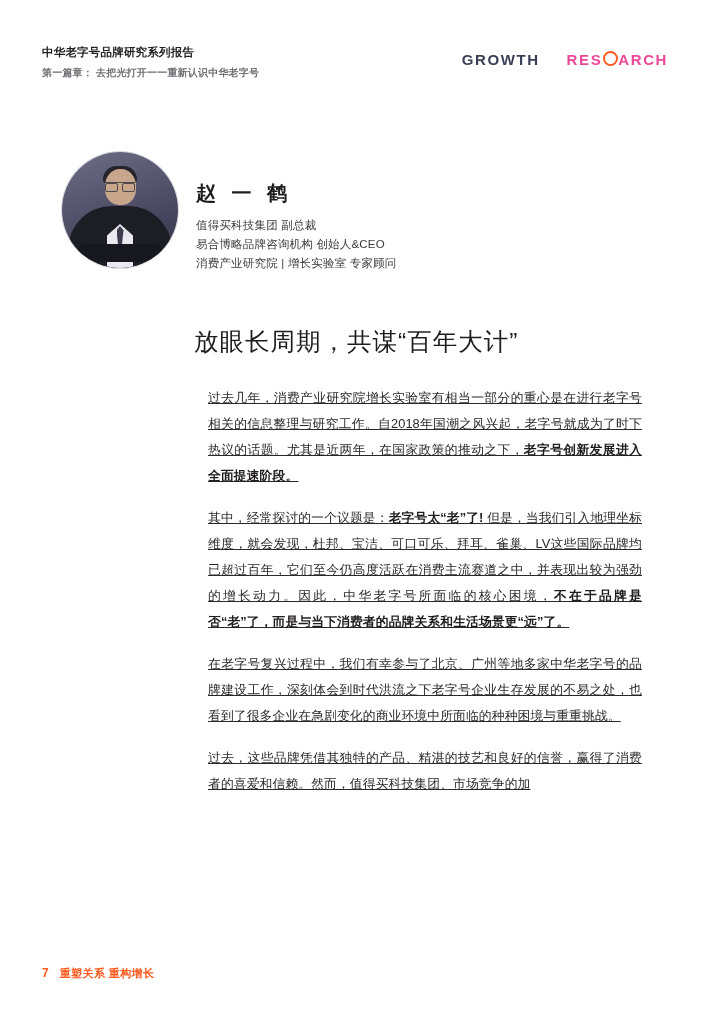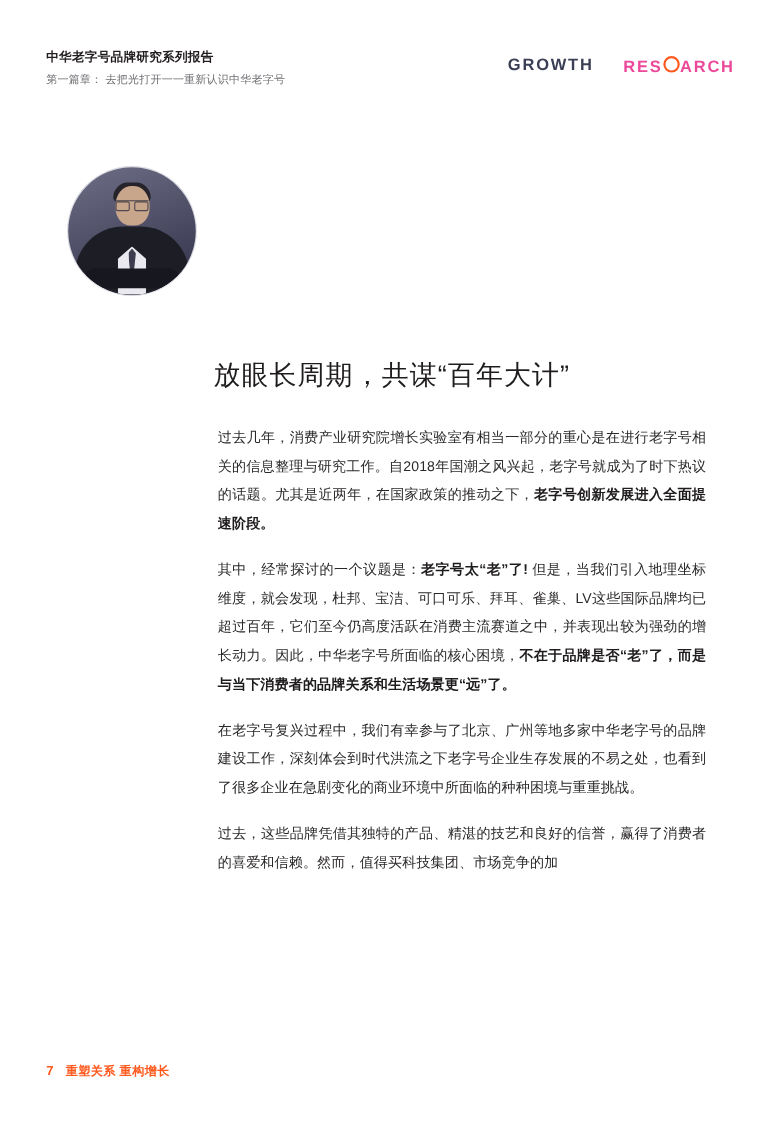--- a/index.html
+++ b/index.html
@@ -38,21 +38,21 @@
   .hdr-title {
     font-size: 11.5px;
     font-weight: bold;
     color: #231f20;
     letter-spacing: 0.2px;
     line-height: 16px;
   }
   .hdr-sub {
     margin-top: 5px;
     font-size: 10px;
-    font-weight: normal;
+    font-weight: bold;
     color: #6f6f74;
     letter-spacing: 0.2px;
     line-height: 15px;
   }
   .header-right {
     position: absolute;
     right: 0;
     top: 6px;
     display: flex;
     align-items: center;
@@ -216,23 +216,24 @@
     font-weight: normal;
     letter-spacing: 1px;
     color: #1f1c1d;
     line-height: 34px;
     margin: 0 0 26px 0;
   }
   .para {
     font-size: 12.8px;
     line-height: 26px;
     color: #2b2829;
-    margin: 0 0 16px 4px;
+    margin: 0 0 16px 14px;
     text-align: justify;
     letter-spacing: 0.1px;
+    text-decoration: underline;
   }
   .para b {
     font-weight: bold;
     color: #1f1c1d;
   }
 
   
   .footer {
     position: absolute;
     left: 42px;
@@ -274,20 +275,28 @@
   <div class="author">
     <div class="avatar">
       <div class="body"></div>
       <div class="shirt"></div>
       <div class="tie"></div>
       <div class="arms"></div>
       <div class="hair"></div>
       <div class="head"></div>
       <div class="glasses"></div>
     </div>
+    <div class="author-info">
+      <div class="author-name">赵 一 鹤</div>
+      <div class="author-roles">
+        <div>值得买科技集团  副总裁</div>
+        <div>易合博略品牌咨询机构  创始人&amp;CEO</div>
+        <div>消费产业研究院 | 增长实验室  专家顾问</div>
+      </div>
+    </div>
   </div>
 
   <div class="article">
     <h1 class="article-title">放眼长周期，共谋“百年大计”</h1>
     <p class="para"><span>过去几年，消费产业研究院增长实验室有相当一部分的重心是在进行老字号相关的信息整理与研究工作。自2018年国潮之风兴起，老字号就成为了时下热议的话题。尤其是近两年，在国家政策的推动之下，</span><b>老字号创新发展进入全面提速阶段。</b></p>
     <p class="para"><span>其中，经常探讨的一个议题是：</span><b>老字号太“老”了!</b><span> 但是，当我们引入地理坐标维度，就会发现，杜邦、宝洁、可口可乐、拜耳、雀巢、LV这些国际品牌均已超过百年，它们至今仍高度活跃在消费主流赛道之中，并表现出较为强劲的增长动力。因此，中华老字号所面临的核心困境，</span><b>不在于品牌是否“老”了，而是与当下消费者的品牌关系和生活场景更“远”了。</b></p>
     <p class="para"><span>在老字号复兴过程中，我们有幸参与了北京、广州等地多家中华老字号的品牌建设工作，深刻体会到时代洪流之下老字号企业生存发展的不易之处，也看到了很多企业在急剧变化的商业环境中所面临的种种困境与重重挑战。</span></p>
     <p class="para"><span>过去，这些品牌凭借其独特的产品、精湛的技艺和良好的信誉，赢得了消费者的喜爱和信赖。然而，值得买科技集团、市场竞争的加</span></p>
   </div>
 

